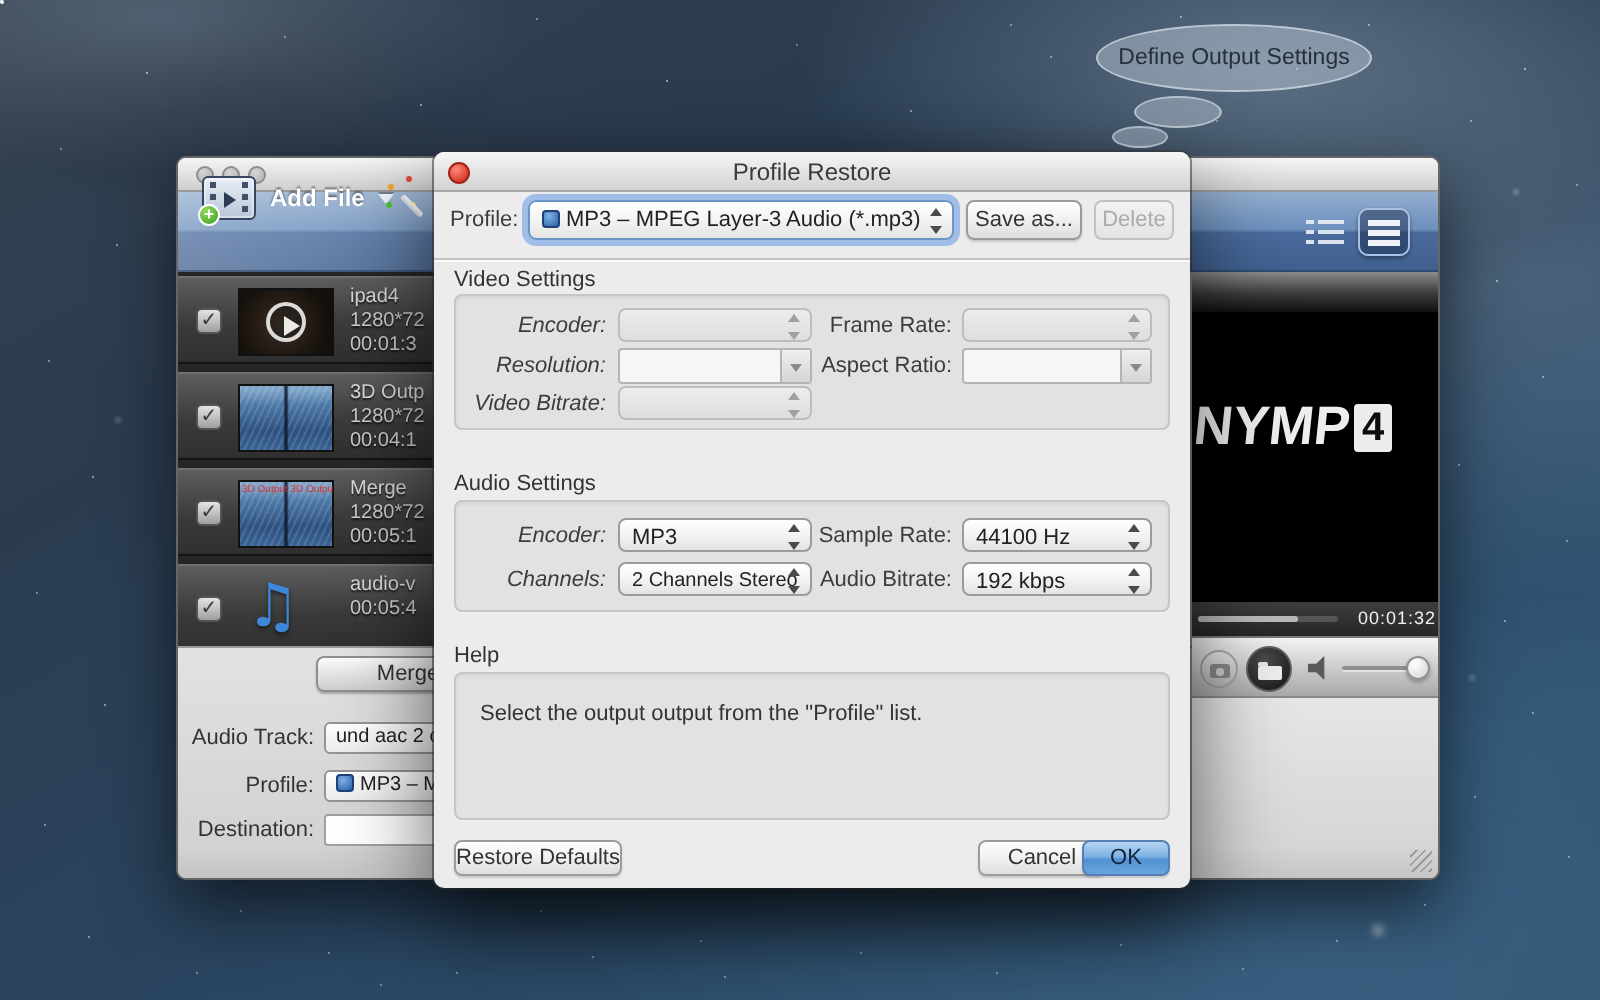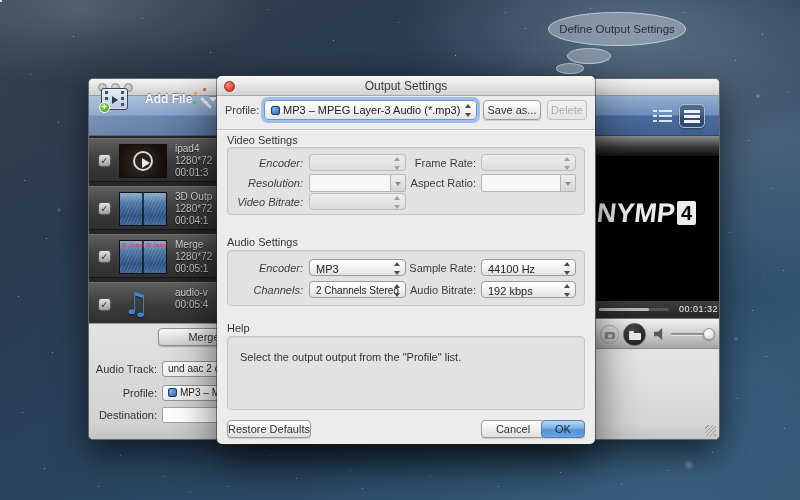--- a/index.html
+++ b/index.html
@@ -53,21 +53,21 @@
     border:1px solid #666; overflow:hidden; z-index:5; }
   .mw-titlebar { position:absolute; left:0; top:0; width:100%; height:17px;
     background:linear-gradient(#f5f5f5,#cfcfcf); border-bottom:1px solid #9a9a9a; }
   .light { position:absolute; top:4px; width:9px; height:9px; border-radius:50%;
     background:radial-gradient(circle at 35% 30%, #d6d6d6, #aeaeae); border:1px solid #8e8e8e; }
   .mw-toolbar { position:absolute; left:0; top:17px; width:100%; height:40px;
     background:linear-gradient(#94aecf, #6d90bd 48%, #4b6b9d 52%, #40608f);
     border-bottom:1px solid #2e4a72; }
   .mw-toolbar::after { content:""; position:absolute; inset:0;
     background:linear-gradient(to right, rgba(255,255,255,.14), rgba(255,255,255,0) 35%); }
-  .addfile { position:absolute; left:12px; top:7px; height:26px; display:flex; align-items:center; gap:17px; z-index:2; }
+  .addfile { position:absolute; left:12px; top:7px; height:26px; display:flex; align-items:center; gap:7px; z-index:2; }
   .film-icon { position:relative; width:27px; height:22px; border-radius:3px;
     background:linear-gradient(#e8eef6,#b9c6d8); border:1px solid #35465e;
     box-shadow:inset 0 0 0 1px rgba(255,255,255,.4); }
   .film-icon::before { content:""; position:absolute; left:3px; top:2px; right:3px; bottom:2px;
     background:
       repeating-linear-gradient(to bottom, #41506a 0 3px, transparent 3px 6px) left/3px 100% no-repeat,
       repeating-linear-gradient(to bottom, #41506a 0 3px, transparent 3px 6px) right/3px 100% no-repeat; }
   .film-icon::after { content:""; position:absolute; left:10px; top:7px;
     border-left:6px solid #2c3c55; border-top:4px solid transparent; border-bottom:4px solid transparent; }
   .film-plus { position:absolute; left:-3px; bottom:-4px; width:11px; height:11px; border-radius:50%;
@@ -336,21 +336,21 @@
       </div>
     </div>
     <div class="lower-panel"></div>
   </div>
   <div class="grip"></div>
 </div>
 
 <div id="dialog">
   <div class="dlg-titlebar">
     <div class="close-btn"></div>
-    <span>Output Settings</span>
+    <span>Profile Restore</span>
   </div>
 
   <div class="dlg-label" style="left:8px;top:28px">Profile:</div>
   <div class="mac-select focus-ring" style="left:47px;top:24px;width:213px">
     <span class="mp3-chip"></span><span>MP3 – MPEG Layer-3 Audio (*.mp3)</span>
     <div class="stepper"></div>
   </div>
   <div class="mac-btn" style="left:266px;top:24px;width:58px">Save as...</div>
   <div class="mac-btn disabled" style="left:330px;top:24px;width:40px">Delete</div>
 
@@ -403,15 +403,15 @@
       <div class="stepper" style="top:1.5px"></div>
     </div>
   </div>
 
   <div class="dlg-heading" style="top:246px">Help</div>
   <div class="group-box" style="top:260px;height:74px">
     <div class="help-text">Select the output output from the "Profile" list.</div>
   </div>
 
   <div class="mac-btn small" style="left:10px;top:344px;width:84px">Restore Defaults</div>
-  <div class="mac-btn small" style="left:264px;top:344px;width:64px">Cancel</div>
+  <div class="mac-btn small" style="left:272px;top:344px;width:64px">Cancel</div>
   <div class="mac-btn small default" style="left:324px;top:344px;width:44px">OK</div>
 </div>
 
 </body></html>

